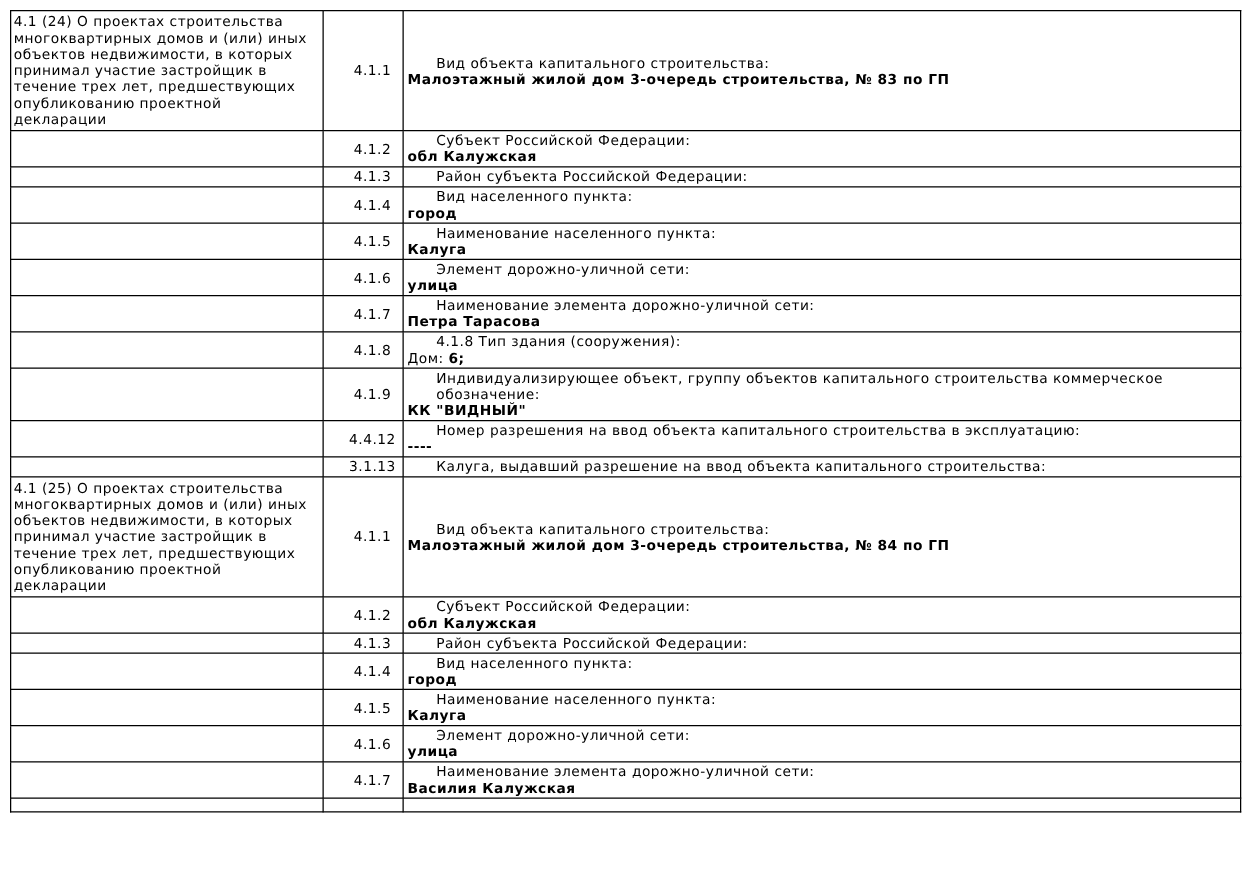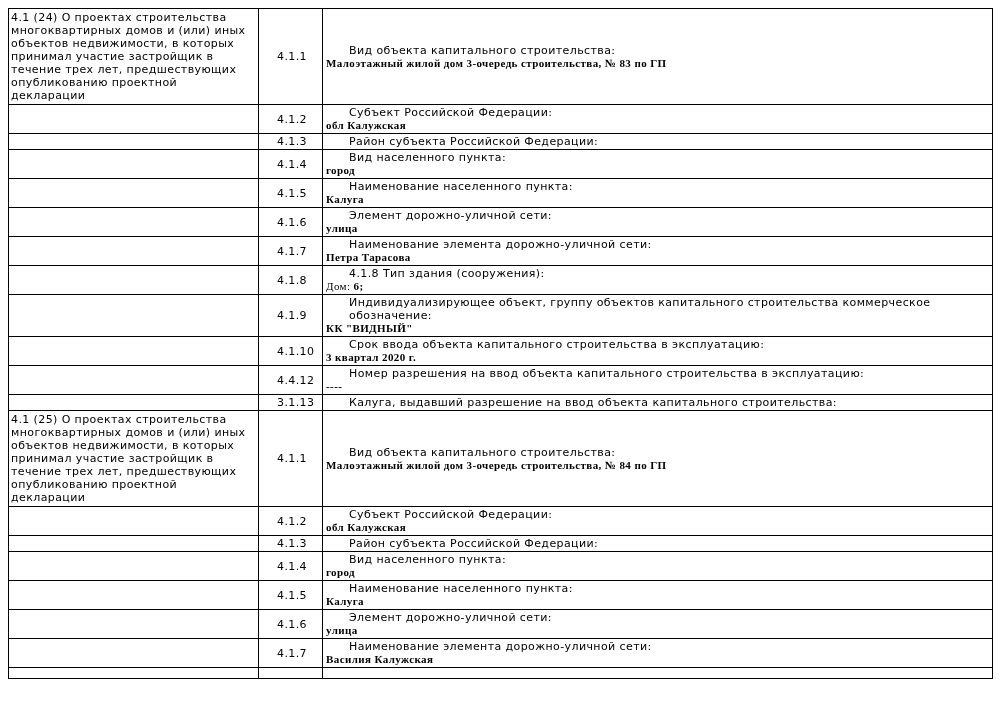--- a/index.html
+++ b/index.html
@@ -30,28 +30,28 @@
     vertical-align: middle;
     line-height: 13px;
     overflow: hidden;
   }
   td.desc-cell {
     vertical-align: top;
     padding: 2px 4px 2px 2px;
   }
   td.code-cell {
     padding-left: 18px;
+    text-align: center;
   }
   .row-label {
     font-weight: normal;
     margin-left: 23px;
   }
   .row-value {
     font-weight: bold;
-    font-family: Liberation Serif, serif;
   }
   .value-prefix {
     font-weight: normal;
     text-align: right;
   }
   tr.partial-row td {
     height: 11px;
     padding: 0;
   }
 </style>
@@ -132,28 +132,20 @@
         <tr>
           <td class="cell desc-cell"></td>
           <td class="cell code-cell">4.1.9</td>
           <td class="cell content-cell">
             <div class="row-label">Индивидуализирующее объект, группу объектов капитального строительства коммерческое обозначение:</div>
             <div class="row-value"><span class="value-bold">КК "ВИДНЫЙ"</span></div>
           </td>
         </tr>
         <tr>
           <td class="cell desc-cell"></td>
-          <td class="cell code-cell">4.1.10</td>
-          <td class="cell content-cell">
-            <div class="row-label">Срок ввода объекта капитального строительства в эксплуатацию:</div>
-            <div class="row-value"><span class="value-bold">3 квартал 2020 г.</span></div>
-          </td>
-        </tr>
-        <tr>
-          <td class="cell desc-cell"></td>
           <td class="cell code-cell">4.4.12</td>
           <td class="cell content-cell">
             <div class="row-label">Номер разрешения на ввод объекта капитального строительства в эксплуатацию:</div>
             <div class="row-value"><span class="value-bold">----</span></div>
           </td>
         </tr>
         <tr>
           <td class="cell desc-cell"></td>
           <td class="cell code-cell">3.1.13</td>
           <td class="cell content-cell">

